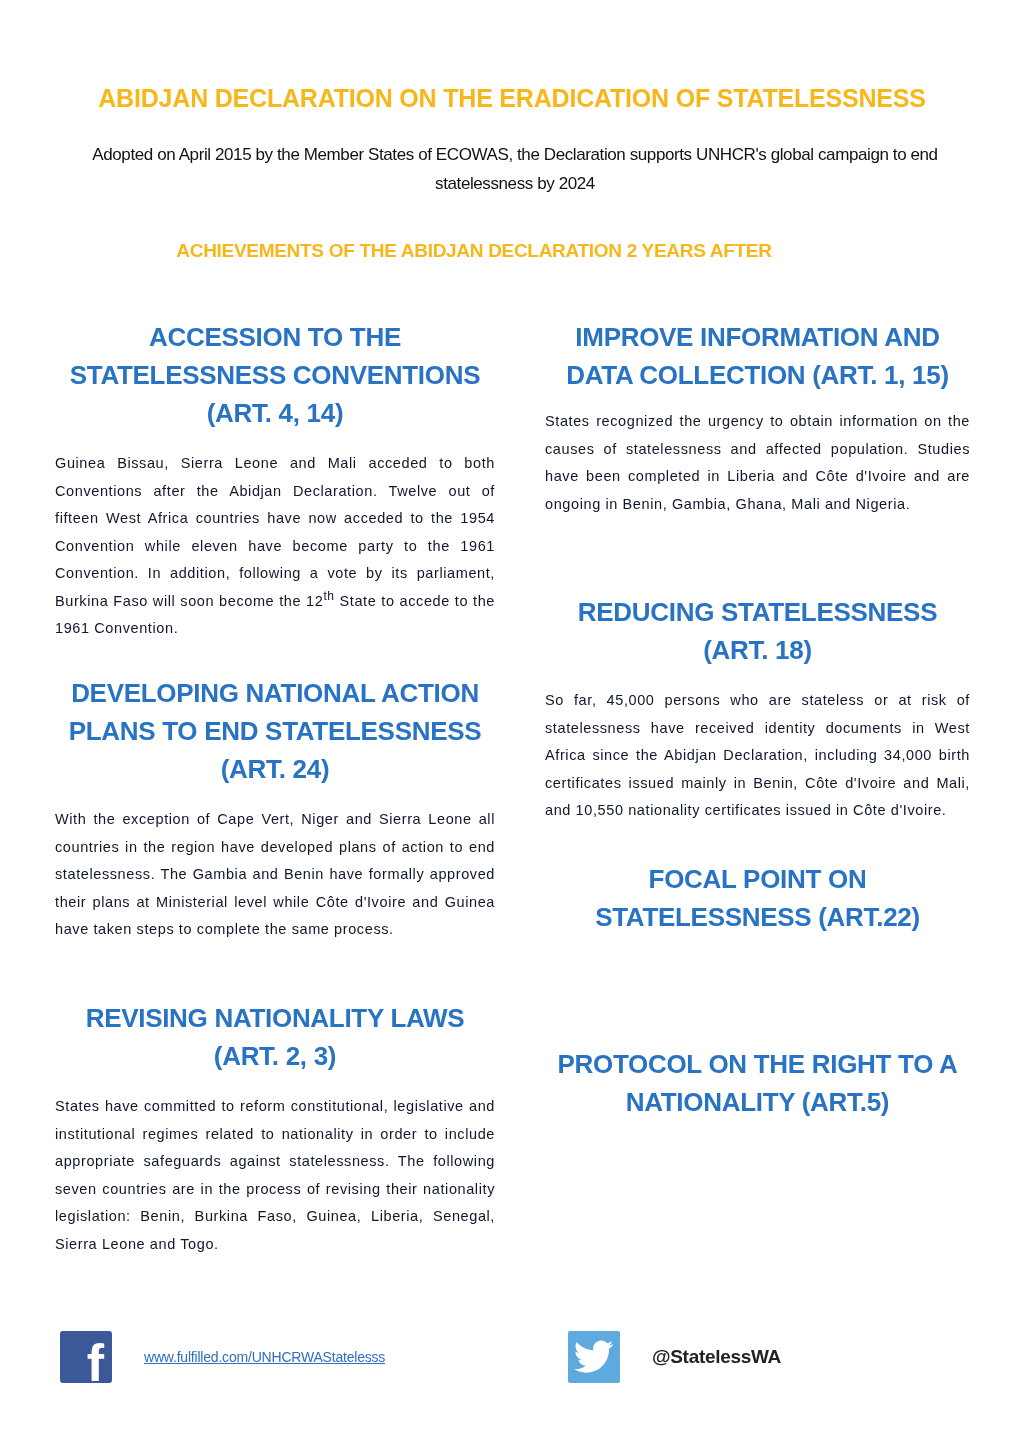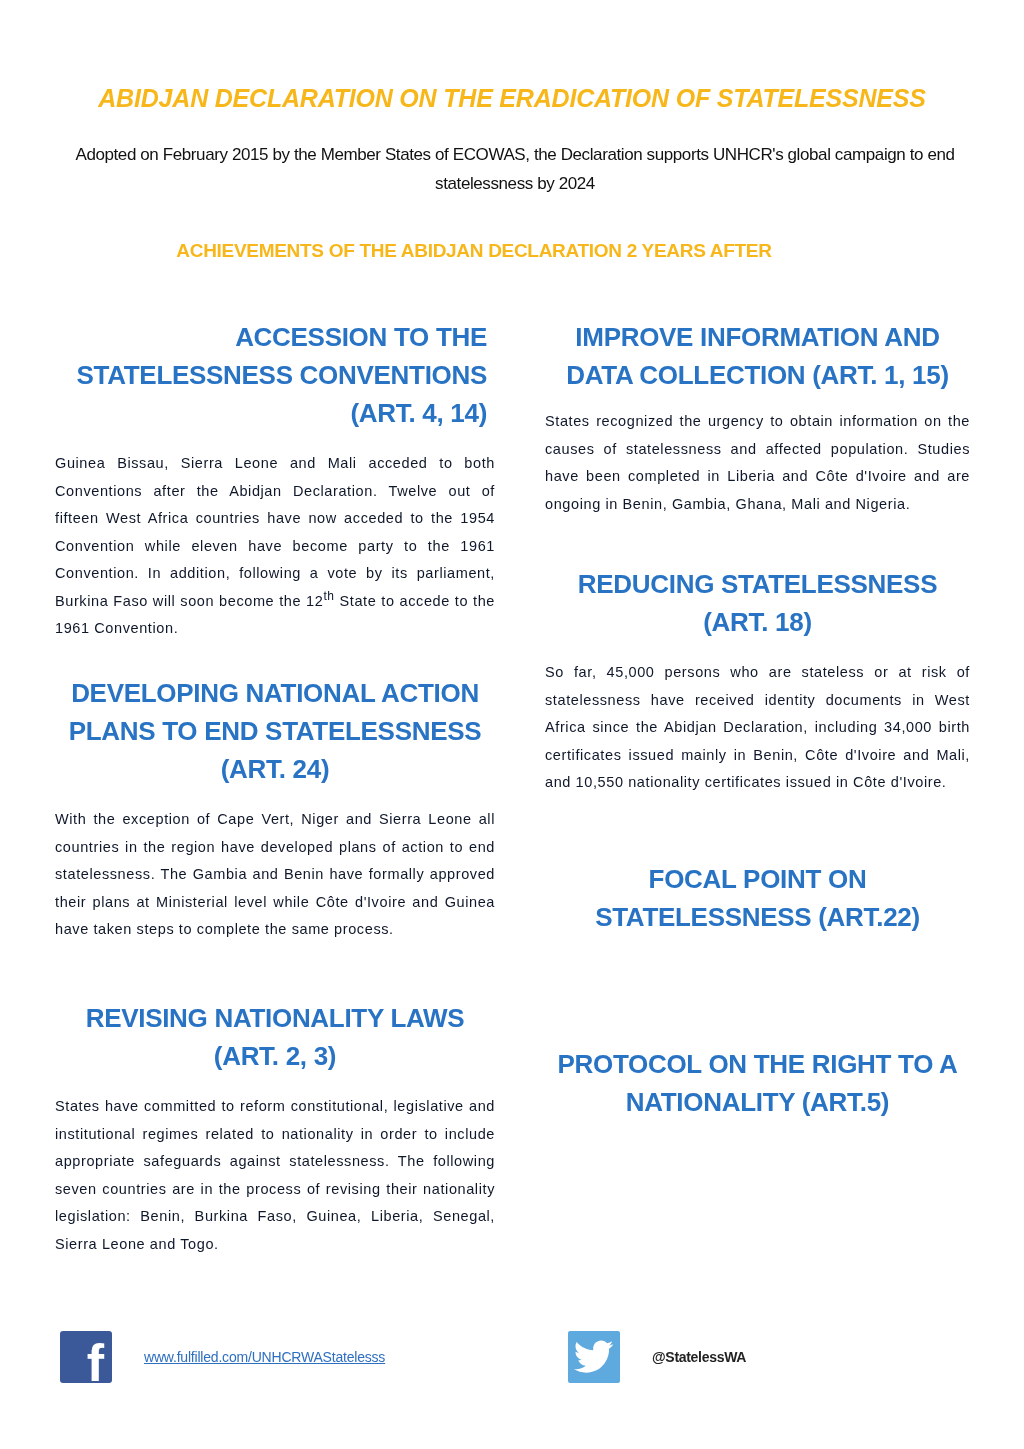--- a/index.html
+++ b/index.html
@@ -1,43 +1,43 @@
 <!DOCTYPE html>
 <html><head>
   <meta charset="utf-8">
   <style>
     html, body { margin: 0; padding: 0; background: #ffffff; }
     body { width: 1024px; height: 1449px; position: relative; overflow: hidden; font-family: "Liberation Sans", sans-serif; color: #1a1a1a; }
-    .title { position: absolute; left: 0; width: 1024px; top: 84px; text-align: center; font-family: "Liberation Sans", sans-serif; font-weight: bold; font-size: 25px; color: #f7b71a; letter-spacing: -0.2px; font-style: italic; }
+    .title { position: absolute; left: 0; width: 1024px; top: 84px; text-align: center; font-family: "Liberation Sans", sans-serif; font-weight: bold; font-size: 25px; color: #f7b71a; letter-spacing: -0.2px; }
     .subtitle { position: absolute; left: 70px; width: 890px; top: 140px; text-align: center; font-size: 17px; line-height: 29px; color: #111; letter-spacing: -0.4px; }
     .achievements { position: absolute; left: 0; width: 948px; top: 240px; text-align: center; font-weight: bold; font-size: 19px; color: #f7b71a; letter-spacing: -0.3px; }
     .section { position: absolute; }
     .section h2 { margin: 0; text-align: center; font-family: "Liberation Sans", sans-serif; font-weight: bold; font-size: 26px; line-height: 38px; color: #2873c4; letter-spacing: -0.3px; }
     .section p { margin: 0; text-align: justify; font-size: 14.5px; line-height: 27.5px; color: #0f172a; letter-spacing: 0.6px; }
     .section p sup { font-size: 12px; line-height: 0; }
     .left { left: 55px; width: 440px; }
     .right { left: 545px; width: 425px; }
     .gap { height: 18px; }
     .gap-sm { height: 14px; }
     .footer { position: absolute; top: 1331px; height: 52px; display: flex; align-items: center; }
     .fb-icon { width: 52px; height: 52px; background: #3b5998; border-radius: 3px; position: relative; overflow: hidden; }
     .fb-icon span { position: absolute; right: 8px; bottom: -6px; font-family: "Liberation Sans", sans-serif; font-weight: bold; font-size: 52px; color: #ffffff; line-height: 1; }
     .fb-link { margin-left: 32px; font-size: 14px; color: #2e6fc0; text-decoration: underline; letter-spacing: -0.2px; }
     .tw-icon { width: 52px; height: 52px; background: #5eaadf; border-radius: 2px; display: flex; align-items: center; justify-content: center; }
-    .tw-handle { margin-left: 32px; font-size: 14px; color: #222; letter-spacing: -0.3px; font-weight: bold; }
+    .tw-handle { margin-left: 32px; font-size: 19px; color: #222; letter-spacing: -0.3px; font-weight: bold; }
   </style>
 </head>
 <body>
 
 <div class="title">ABIDJAN DECLARATION ON THE ERADICATION OF STATELESSNESS</div>
-<div class="subtitle">Adopted on February 2015 by the Member States of ECOWAS, the Declaration supports UNHCR's global campaign to end statelessness by 2024</div>
+<div class="subtitle">Adopted on April 2015 by the Member States of ECOWAS, the Declaration supports UNHCR's global campaign to end statelessness by 2024</div>
 <div class="achievements">ACHIEVEMENTS OF THE ABIDJAN DECLARATION 2 YEARS AFTER</div>
 
 <div class="section left" style="top:318px;">
-  <h2 style="padding: 0 8px; text-align: right;">ACCESSION TO THE STATELESSNESS CONVENTIONS (ART. 4, 14)</h2>
+  <h2 style="padding: 0 8px;">ACCESSION TO THE STATELESSNESS CONVENTIONS (ART. 4, 14)</h2>
   <div class="gap"></div>
   <p><span>Guinea Bissau, Sierra Leone and Mali acceded to both Conventions after the Abidjan Declaration. Twelve out of fifteen West Africa countries have now acceded to the 1954 Convention while eleven have become party to the 1961 Convention. In addition, following a vote by its parliament, Burkina Faso will soon become the 12</span><sup>th</sup><span> State to accede to the 1961 Convention.</span></p>
 </div>
 
 <div class="section left" style="top:674px;">
   <h2>DEVELOPING NATIONAL ACTION PLANS TO END STATELESSNESS (ART. 24)</h2>
   <div class="gap"></div>
   <p>With the exception of Cape Vert, Niger and Sierra Leone all countries in the region have developed plans of action to end statelessness. The Gambia and Benin have formally approved their plans at Ministerial level while Côte d'Ivoire and Guinea have taken steps to complete the same process.</p>
 </div>
 
@@ -47,21 +47,21 @@
   <p>States have committed to reform constitutional, legislative and institutional regimes related to nationality in order to include appropriate safeguards against statelessness. The following seven countries are in the process of revising their nationality legislation: Benin, Burkina Faso, Guinea, Liberia, Senegal, Sierra Leone and Togo.</p>
 </div>
 
 <div class="section right" style="top:318px;">
   <h2>IMPROVE INFORMATION AND DATA COLLECTION (ART. 1, 15)</h2>
   <div class="gap-sm"></div>
   <p>States recognized the urgency to obtain information on the causes of statelessness and affected population. Studies have been completed in Liberia and Côte d'Ivoire and are ongoing in Benin, Gambia, Ghana, Mali and Nigeria.</p>
 </div>
 
 <div class="section right" style="top:565px;">
-  <h2 style="padding: 0 30px;">REDUCING STATELESSNESS (ART. 18)</h2>
+  <h2 style="padding: 0 30px; margin-top: 28px;">REDUCING STATELESSNESS (ART. 18)</h2>
   <div class="gap"></div>
   <p>So far, 45,000 persons who are stateless or at risk of statelessness have received identity documents in West Africa since the Abidjan Declaration, including 34,000 birth certificates issued mainly in Benin, Côte d'Ivoire and Mali, and 10,550 nationality certificates issued in Côte d'Ivoire.</p>
 </div>
 
 <div class="section right" style="top:860px;">
   <h2 style="padding: 0 40px;">FOCAL POINT ON STATELESSNESS (ART.22)</h2>
   <div class="gap"></div>
 </div>
 
 <div class="section right" style="top:1045px;">

